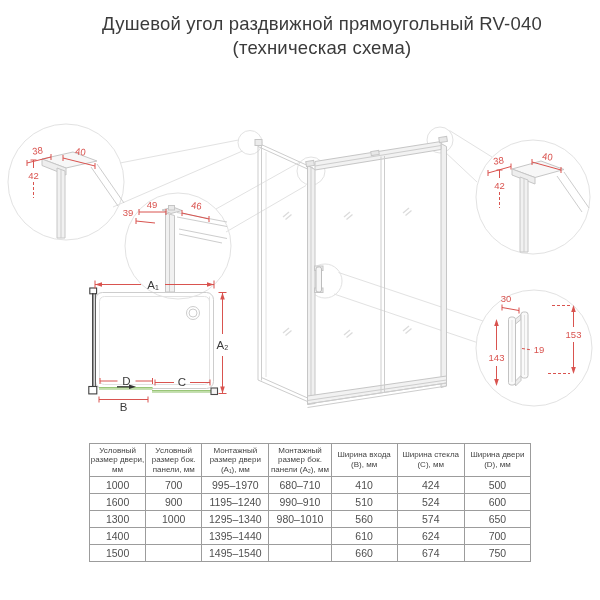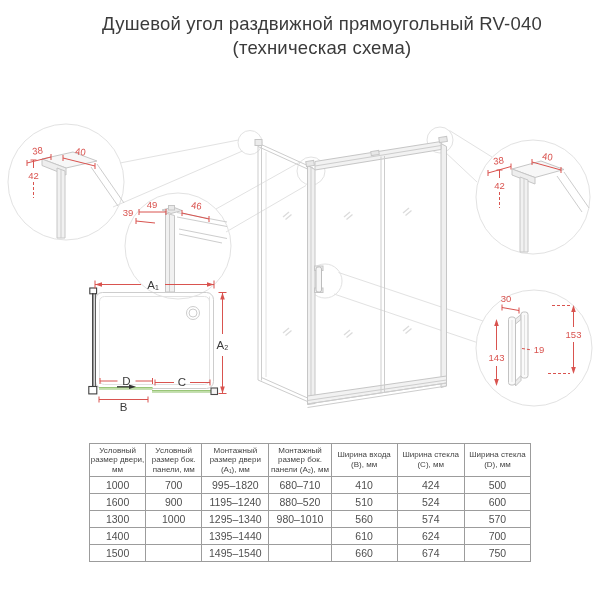--- a/index.html
+++ b/index.html
@@ -263,50 +263,50 @@
         <col style="width:66px">
     </colgroup>
     <thead>
       <tr>
         <th>Условный размер двери, мм</th>
         <th>Условный размер бок. панели, мм</th>
         <th>Монтажный размер двери (A₁), мм</th>
         <th>Монтажный размер бок. панели (A₂), мм</th>
         <th>Ширина входа (B), мм</th>
         <th>Ширина стекла (C), мм</th>
-        <th>Ширина стекла (D), мм</th>
+        <th>Ширина двери (D), мм</th>
       </tr>
     </thead>
     <tbody>
         <tr>
           <td>1000</td>
           <td>700</td>
-          <td>995–1820</td>
+          <td>995–1970</td>
           <td>680–710</td>
           <td>410</td>
           <td>424</td>
           <td>500</td>
         </tr>
         <tr>
           <td>1600</td>
           <td>900</td>
           <td>1195–1240</td>
-          <td>880–520</td>
+          <td>990–910</td>
           <td>510</td>
           <td>524</td>
           <td>600</td>
         </tr>
         <tr>
           <td>1300</td>
           <td>1000</td>
           <td>1295–1340</td>
           <td>980–1010</td>
           <td>560</td>
           <td>574</td>
-          <td>570</td>
+          <td>650</td>
         </tr>
         <tr>
           <td>1400</td>
           <td></td>
           <td>1395–1440</td>
           <td></td>
           <td>610</td>
           <td>624</td>
           <td>700</td>
         </tr>

